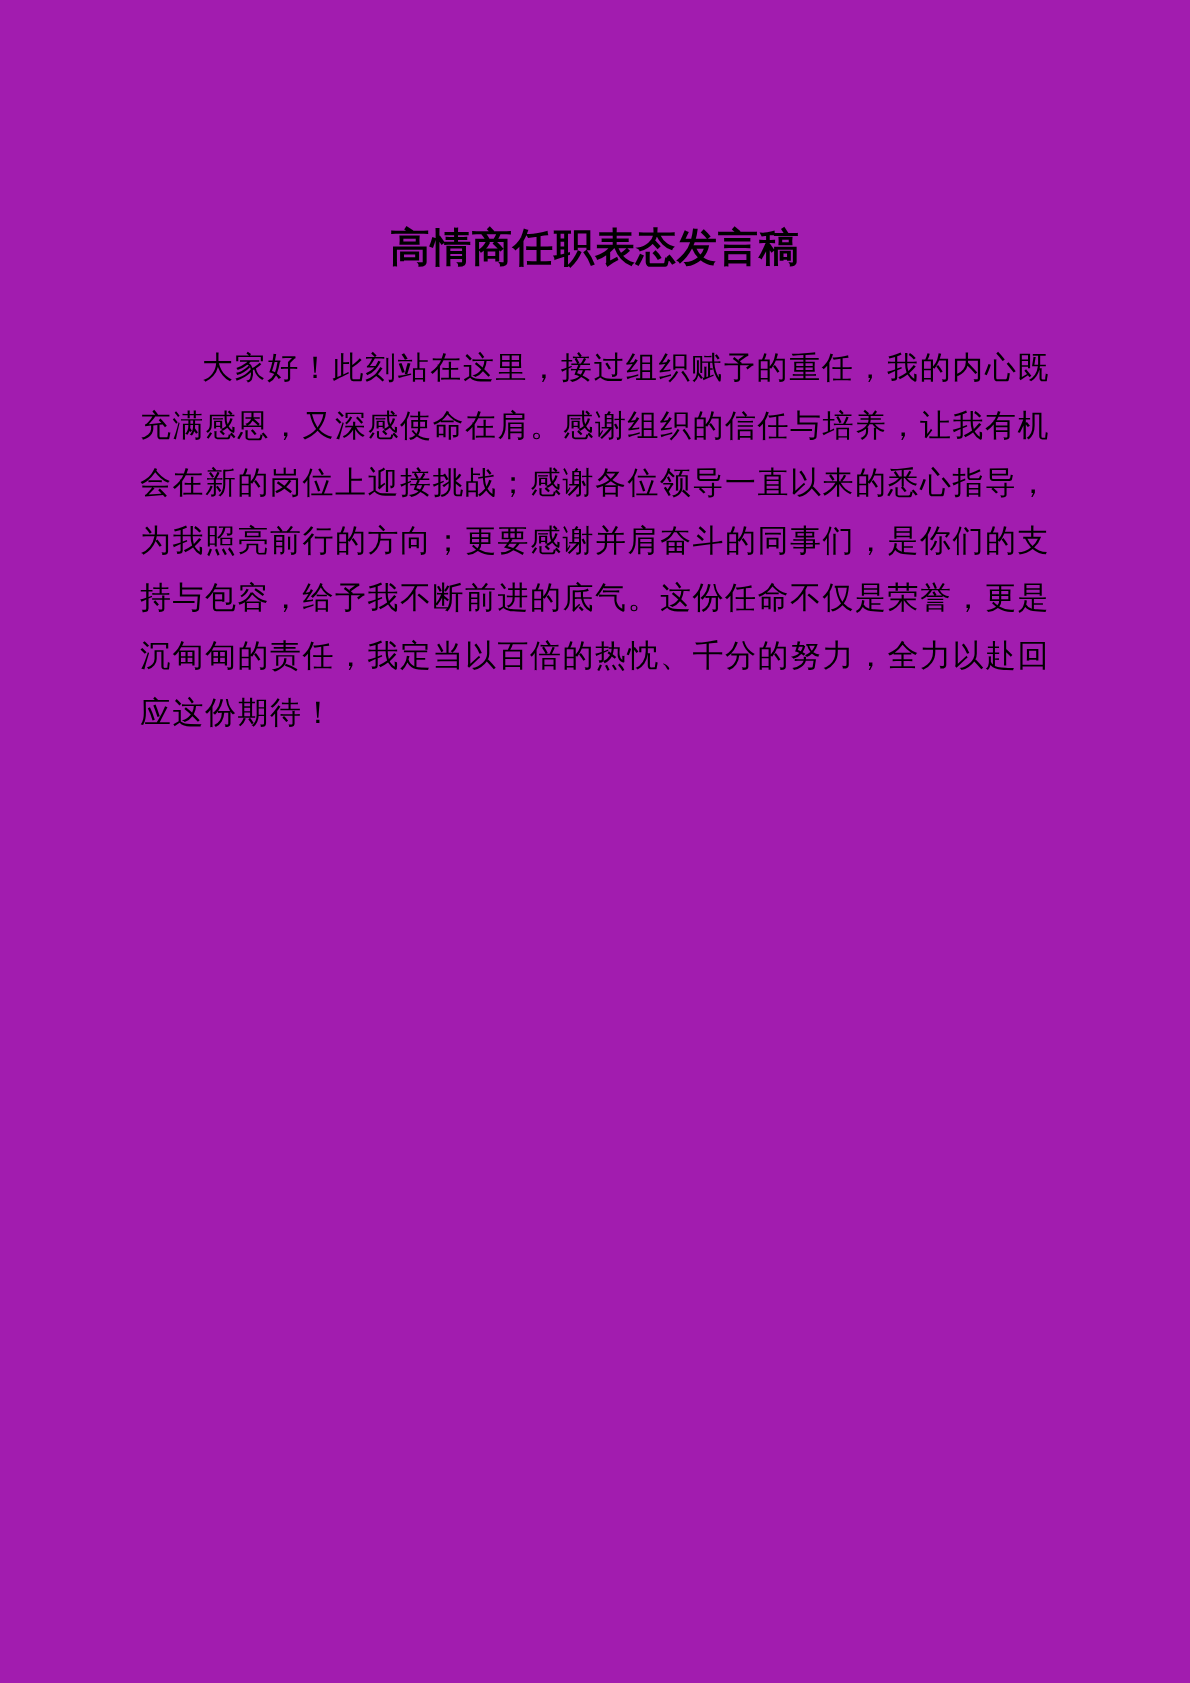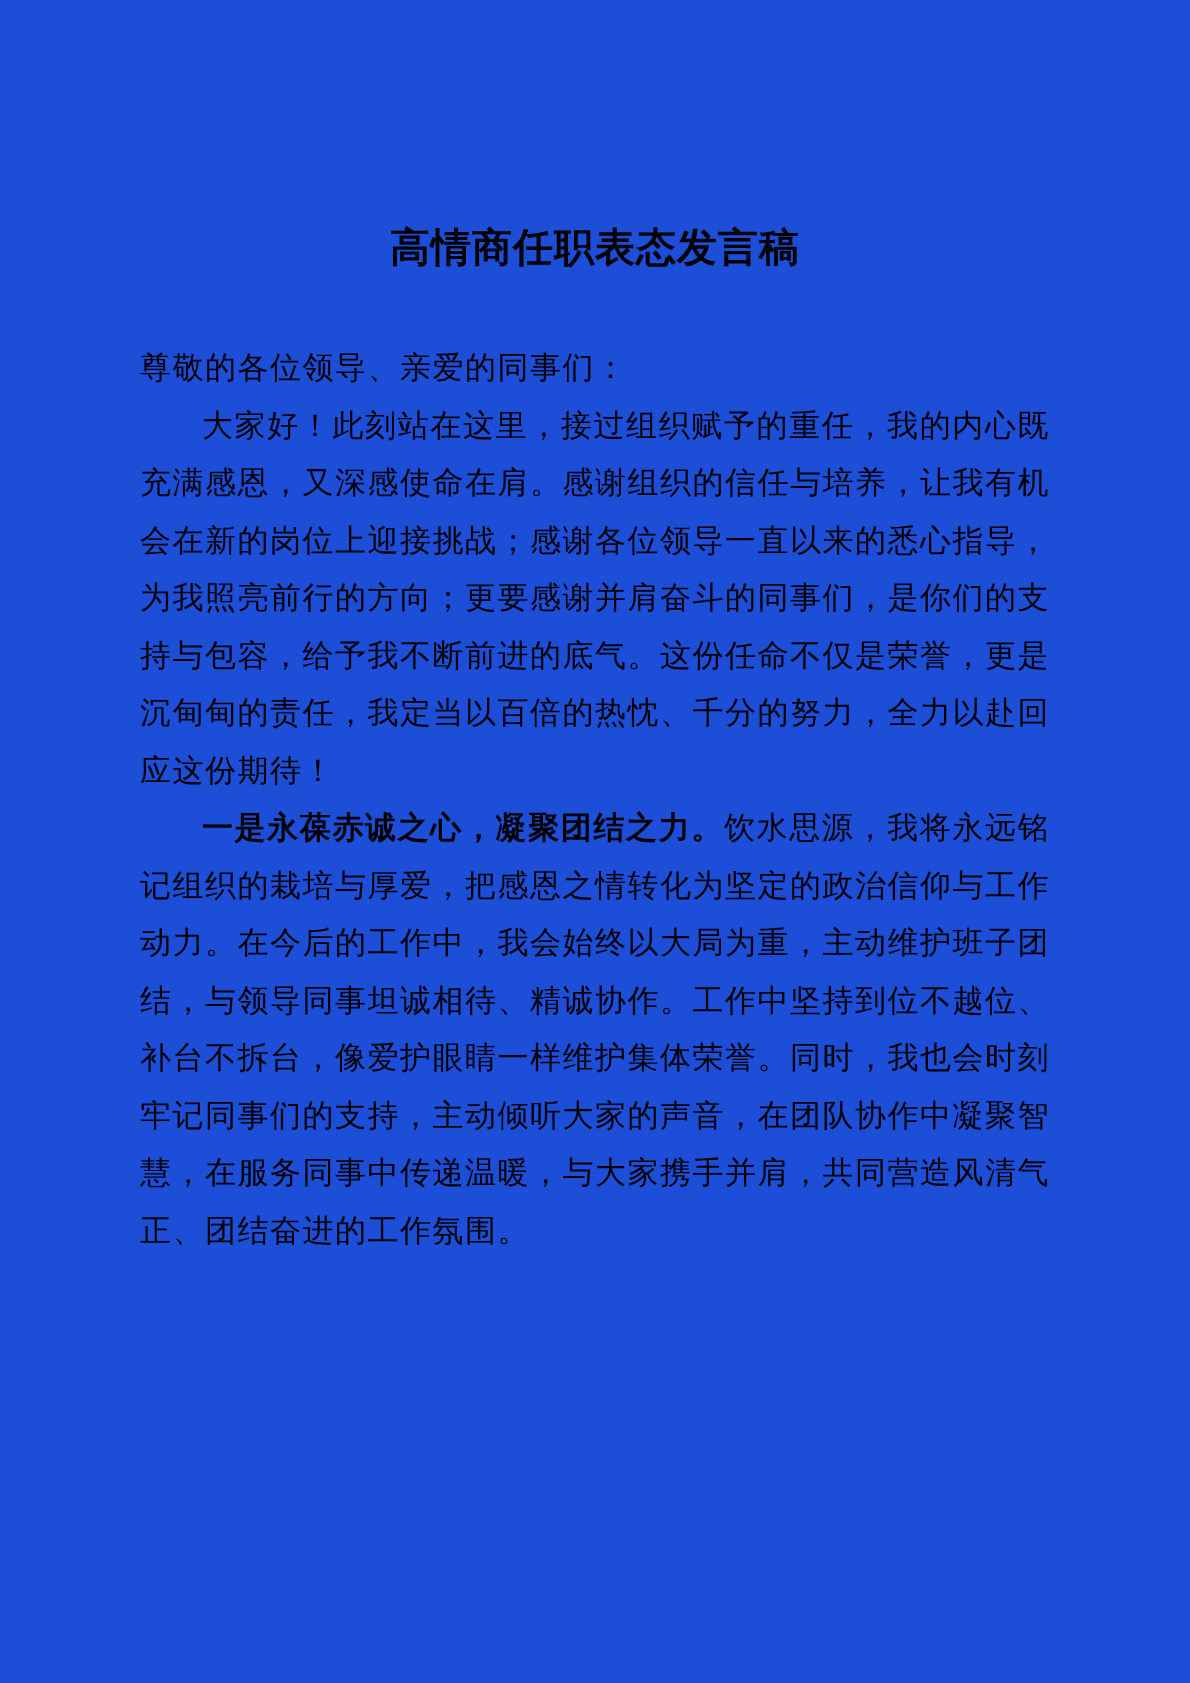--- a/index.html
+++ b/index.html
@@ -5,21 +5,21 @@
   html, body {
     margin: 0;
     padding: 0;
     background: #ffffff;
   }
   .page {
     position: relative;
     width: 1190px;
     height: 1683px;
     margin: 0 auto;
-    background: #1d4ed8;
+    background: #a21caf;
     color: #000000;
     overflow: hidden;
     font-family: "Liberation Serif", "DejaVu Serif", serif;
   }
   .doc-title {
     margin: 0;
     padding: 223px 140px 0 140px;
     text-align: center;
     font-size: 40px;
     line-height: 50px;
@@ -47,17 +47,15 @@
   .doc-body .bold {
     font-weight: bold;
   }
 </style>
 </head>
 <body>
 
 <div class="page">
   <h1 class="doc-title">高情商任职表态发言稿</h1>
   <div class="doc-body">
-      <p class=""><span>尊敬的各位领导、亲爱的同事们：</span></p>
       <p class="indent"><span>大家好！此刻站在这里，接过组织赋予的重任，我的内心既充满感恩，又深感使命在肩。感谢组织的信任与培养，让我有机会在新的岗位上迎接挑战；感谢各位领导一直以来的悉心指导，为我照亮前行的方向；更要感谢并肩奋斗的同事们，是你们的支持与包容，给予我不断前进的底气。这份任命不仅是荣誉，更是沉甸甸的责任，我定当以百倍的热忱、千分的努力，全力以赴回应这份期待！</span></p>
-      <p class="indent"><span class="bold">一是永葆赤诚之心，凝聚团结之力。</span><span>饮水思源，我将永远铭记组织的栽培与厚爱，把感恩之情转化为坚定的政治信仰与工作动力。在今后的工作中，我会始终以大局为重，主动维护班子团结，与领导同事坦诚相待、精诚协作。工作中坚持到位不越位、补台不拆台，像爱护眼睛一样维护集体荣誉。同时，我也会时刻牢记同事们的支持，主动倾听大家的声音，在团队协作中凝聚智慧，在服务同事中传递温暖，与大家携手并肩，共同营造风清气正、团结奋进的工作氛围。</span></p>
     </div>
 </div>
 
 </body></html>

